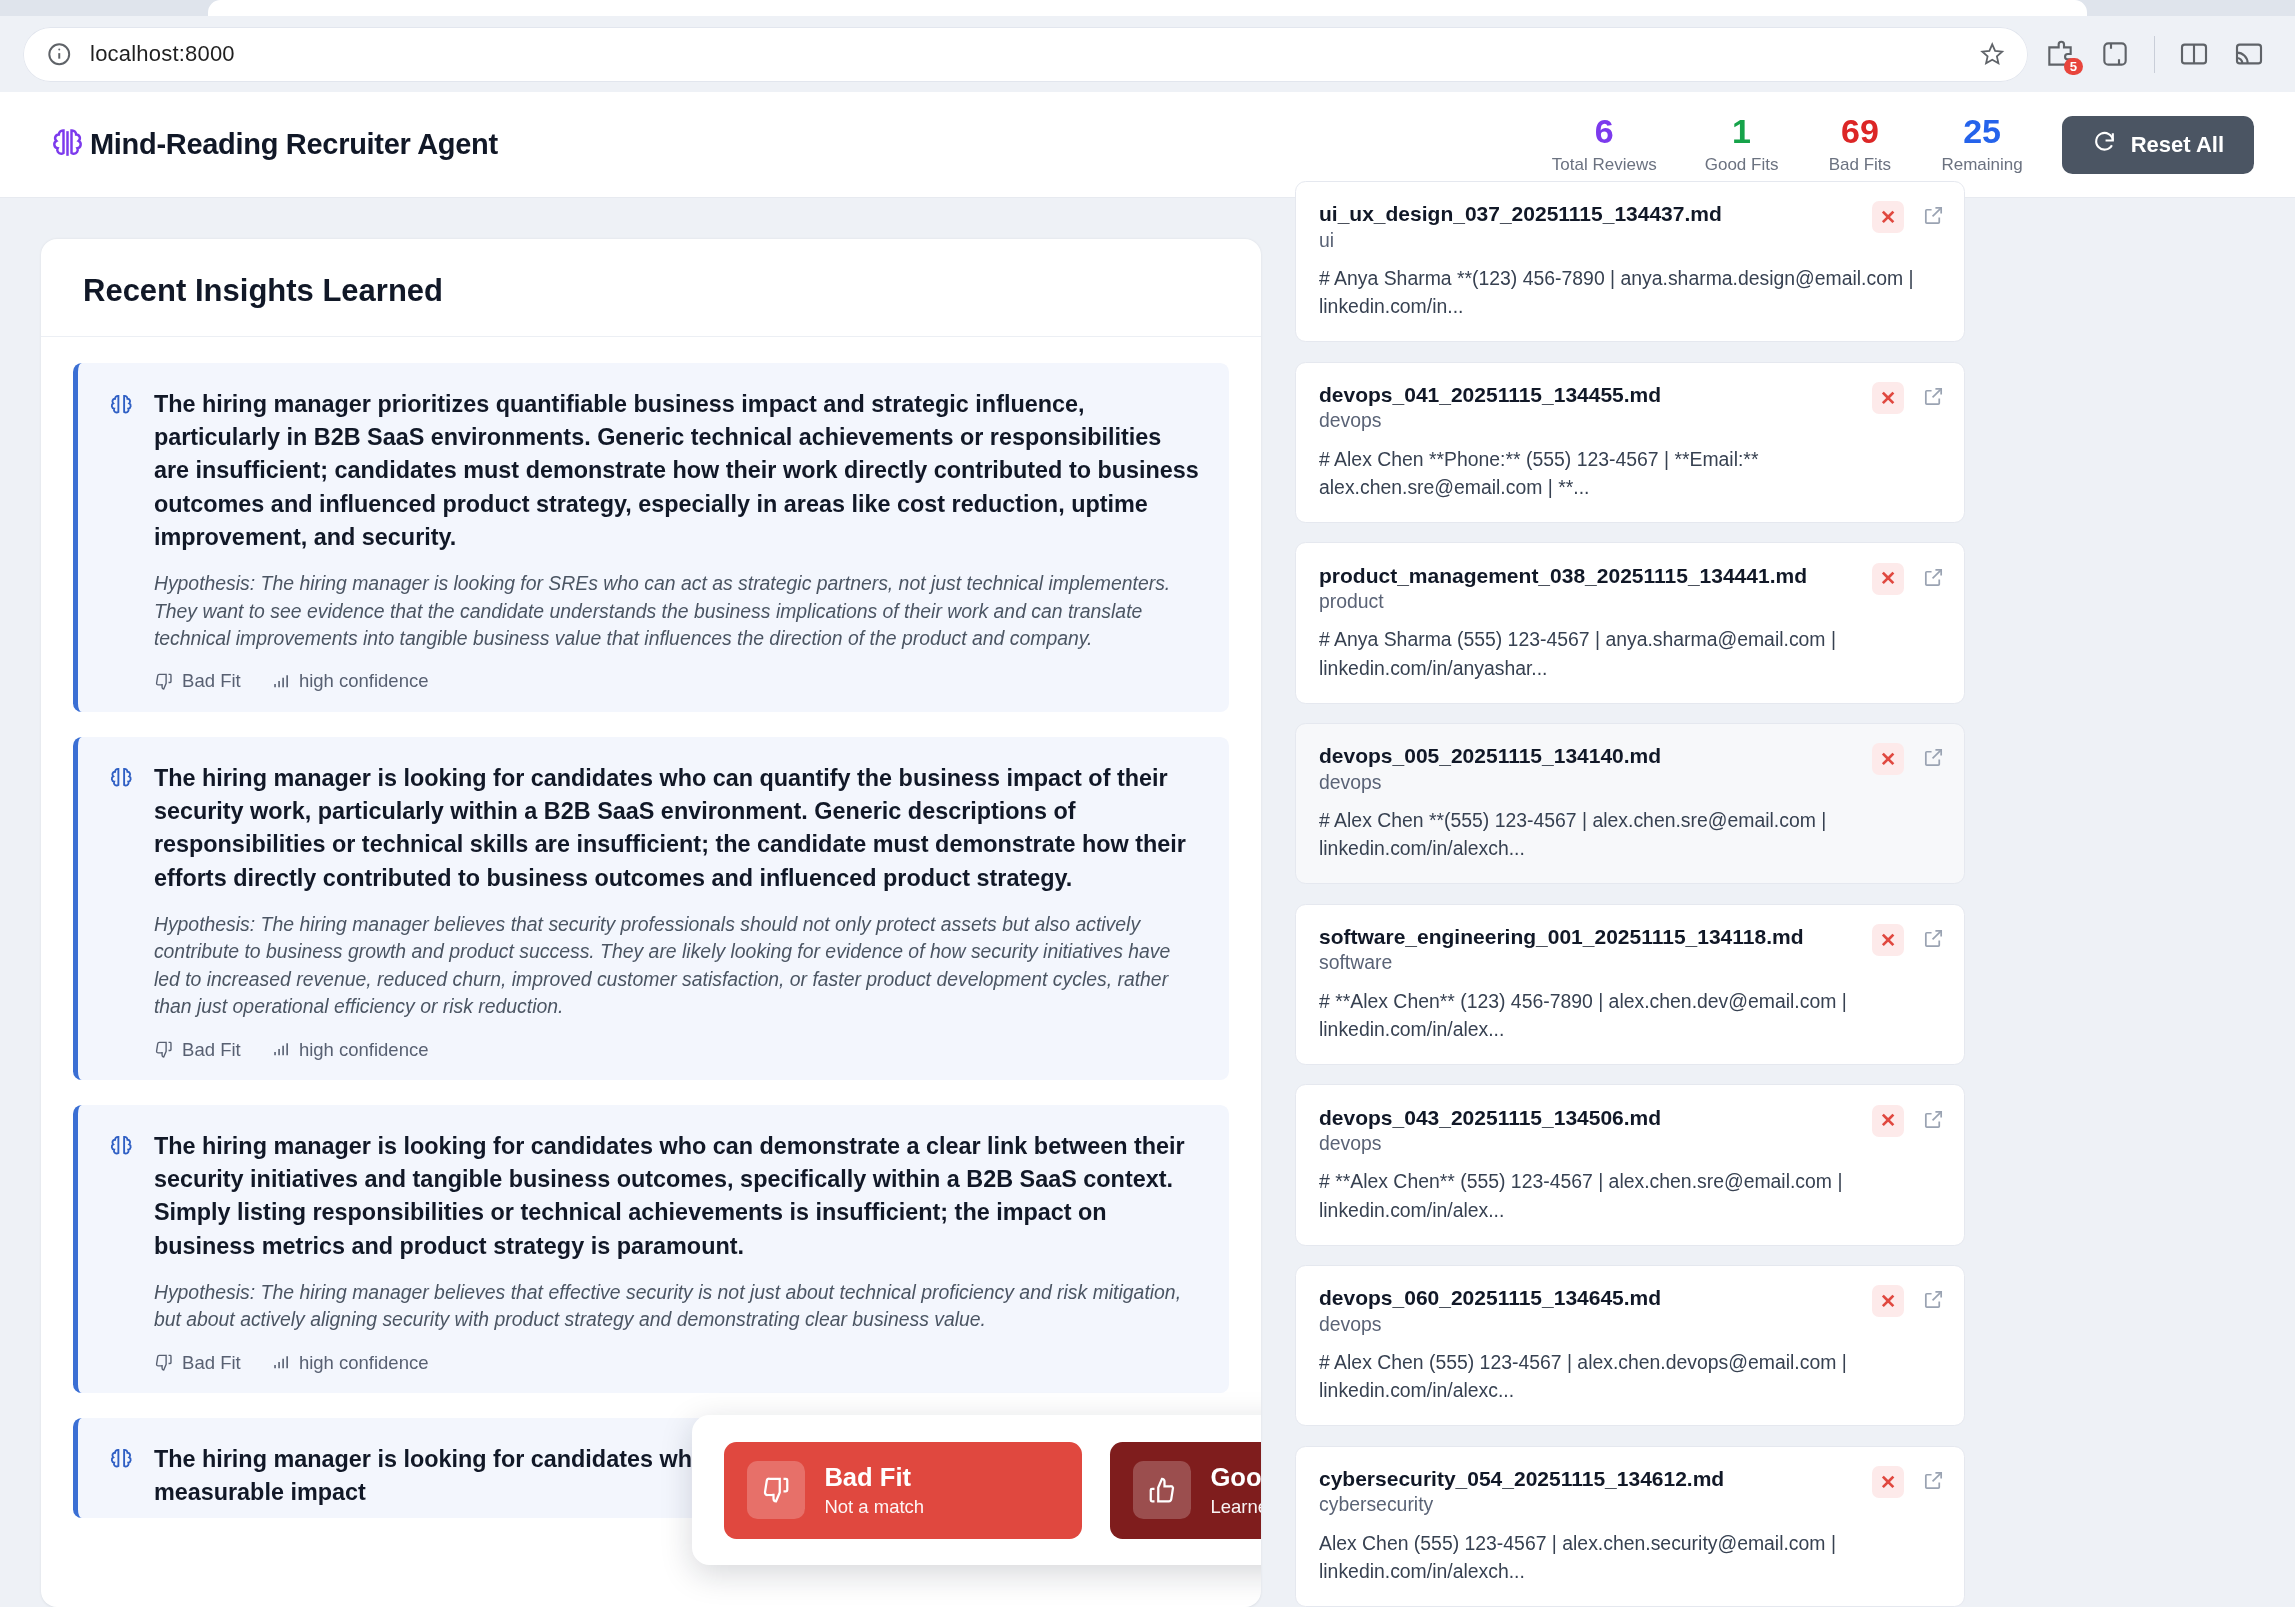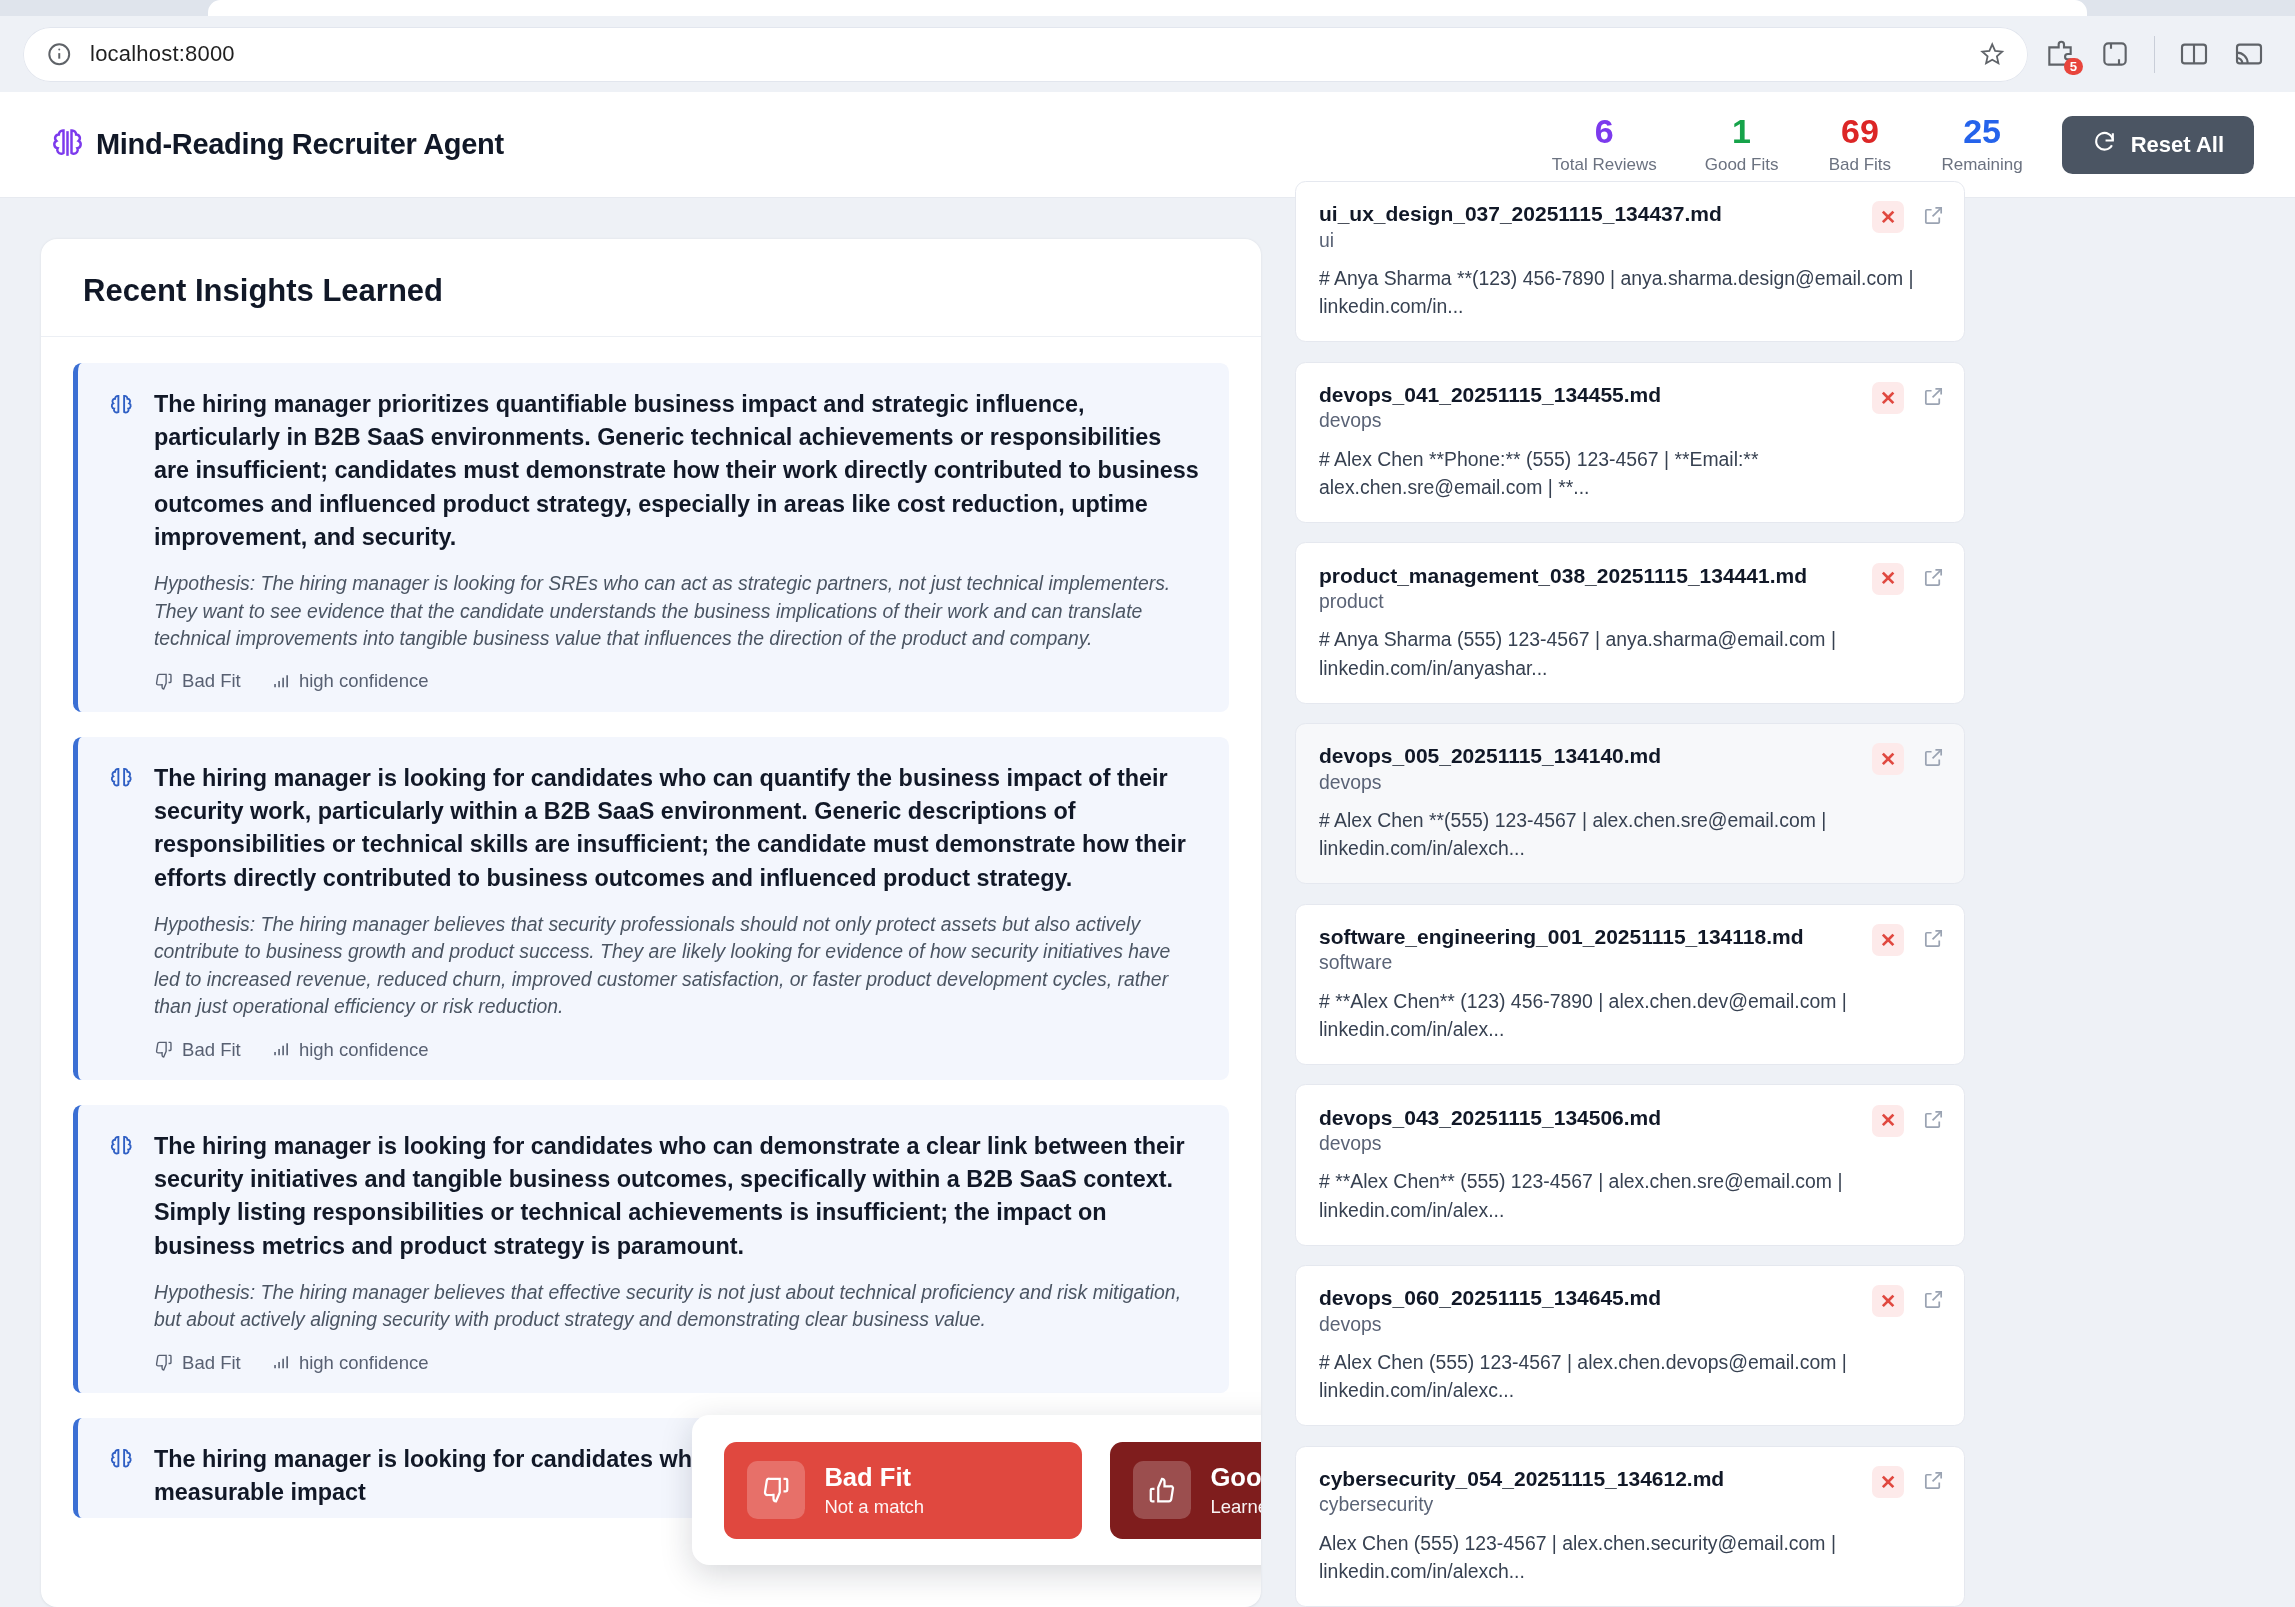--- a/index.html
+++ b/index.html
@@ -84,21 +84,21 @@
     background: #fff;
     height: 106px;
     display: flex;
     align-items: center;
     padding: 0 41px 0 49px;
     border-bottom: 0.9px solid #e7eaf0;
   }
   .brand {
     display: flex;
     align-items: center;
-    gap: 10px;
+    gap: 4px;
     flex: 1;
   }
   .brand-title {
     font-size: 29px;
     font-weight: bold;
     color: #111827;
     letter-spacing: -0.3px;
   }
   .stats {
     display: flex;

